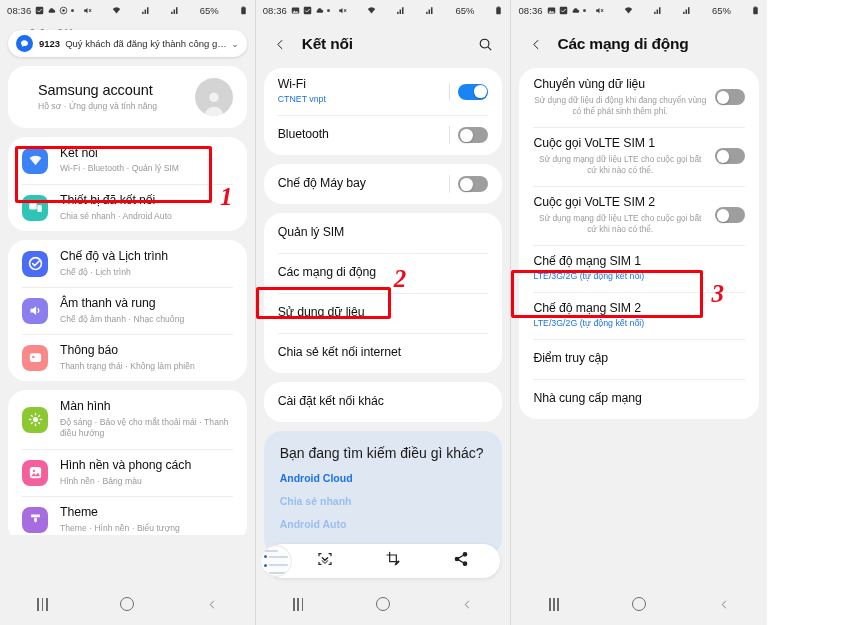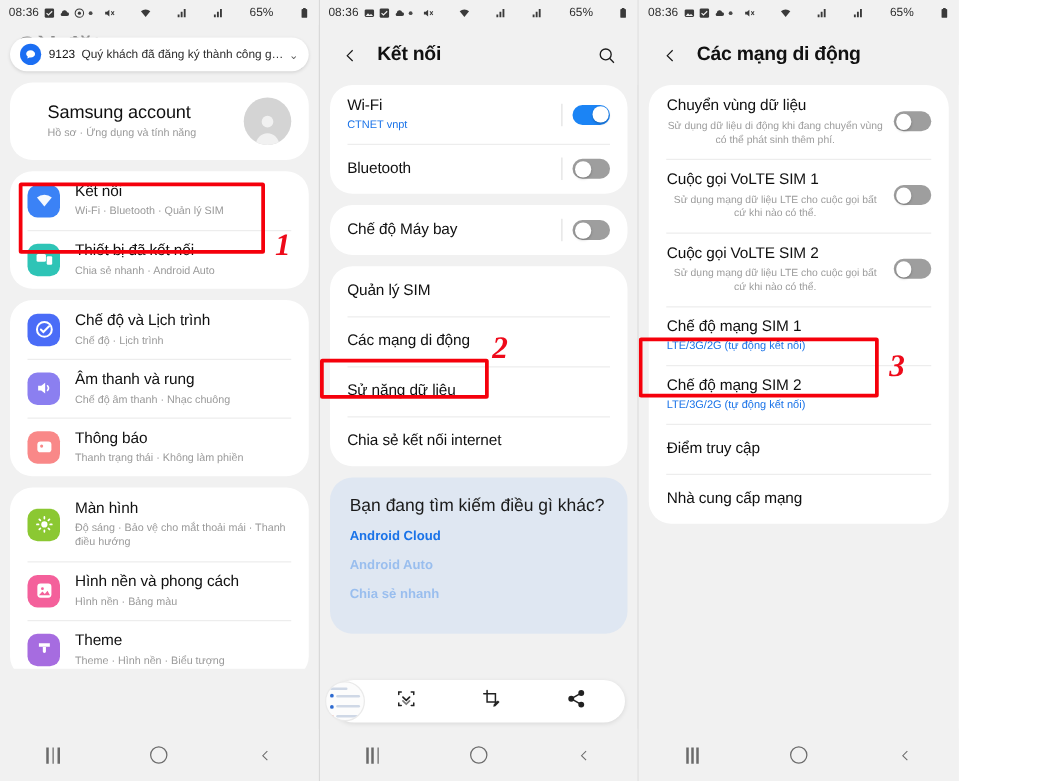--- a/index.html
+++ b/index.html
@@ -87,21 +87,21 @@
     box-shadow: 0 1px 3px rgba(0,0,0,.13);
     z-index: 6;
   }
   .notif-avatar {
     width: 17px; height: 17px; border-radius: 50%;
     background: #1b6ef3;
     display: flex; align-items: center; justify-content: center;
     flex: 0 0 auto;
   }
   .notif-avatar svg { width: 9px; height: 9px; fill: #fff; }
-  .notif-sender { font-size: 9.5px; font-weight: 400; color: #161616; margin-left: 6px; white-space: nowrap; }
+  .notif-sender { font-size: 9.5px; font-weight: 700; color: #161616; margin-left: 6px; white-space: nowrap; }
   .notif-text {
     font-size: 9.5px; color: #2c2c2c; margin-left: 5px;
     white-space: nowrap; overflow: hidden; text-overflow: ellipsis; flex: 1;
   }
   .notif-chev { margin-left: 4px; color: #5a5a5a; font-size: 9px; }
 
   
   .body {
     padding: 0 8px;
     height: calc(625px - 20px - 48px - 42px);
@@ -590,36 +590,43 @@
             <div class="row-title">Quản lý SIM</div>
           </div>
         </div>
         <div class="row">
           <div class="row-texts">
             <div class="row-title">Các mạng di động</div>
           </div>
         </div>
         <div class="row">
           <div class="row-texts">
-            <div class="row-title">Sử năng dữ liệu</div>
+            <div class="row-title">Sử dụng dữ liệu</div>
           </div>
         </div>
         <div class="row">
           <div class="row-texts">
             <div class="row-title">Chia sẻ kết nối internet</div>
           </div>
         </div>
       </div>
 
+      <div class="card">
+        <div class="row">
+          <div class="row-texts">
+            <div class="row-title">Cài đặt kết nối khác</div>
+          </div>
+        </div>
+      </div>
 
       <div class="promo">
         <div class="promo-title">Bạn đang tìm kiếm điều gì khác?</div>
         <div class="promo-link">Android Cloud</div>
+        <div class="promo-link faded">Chia sẻ nhanh</div>
         <div class="promo-link faded">Android Auto</div>
-        <div class="promo-link faded">Chia sẻ nhanh</div>
       </div>
 
     </div>
 
     <div class="float-bar">
       <div class="float-thumb">
         <div class="thumb-row">
             <span class="bar" style="max-width:14px;"></span>
           </div>
         <div class="thumb-row">

